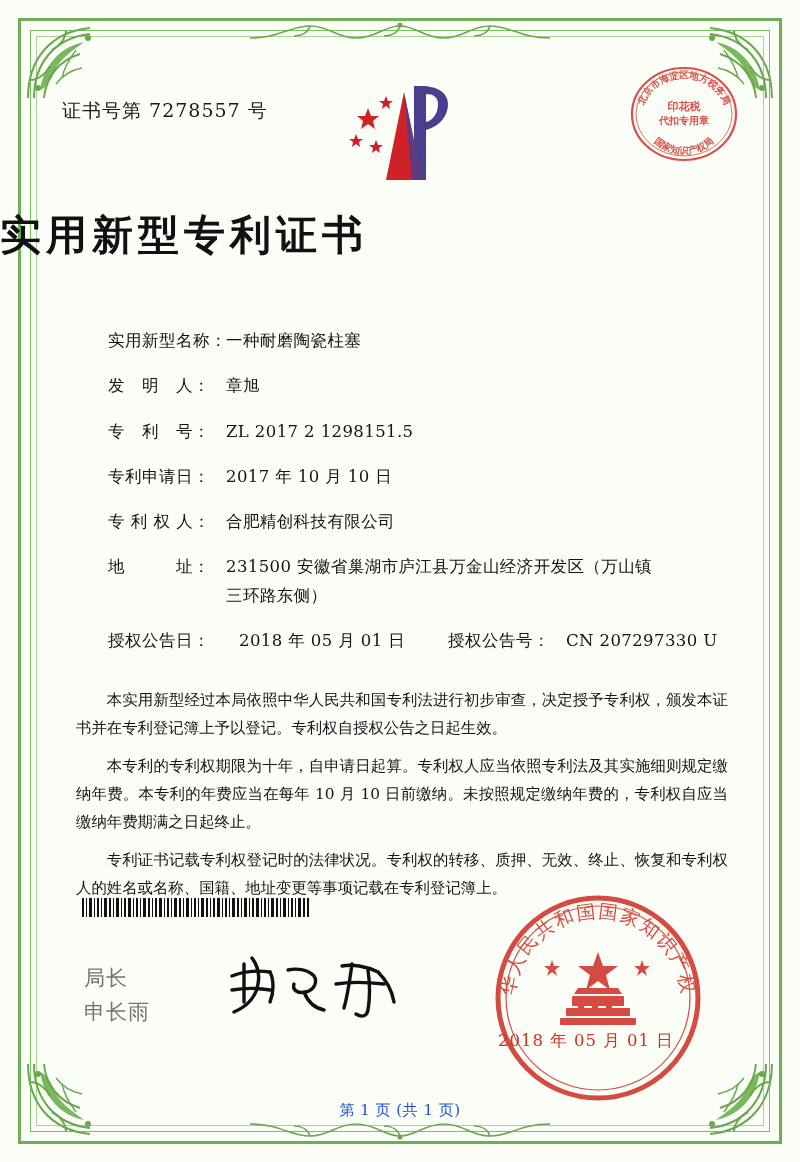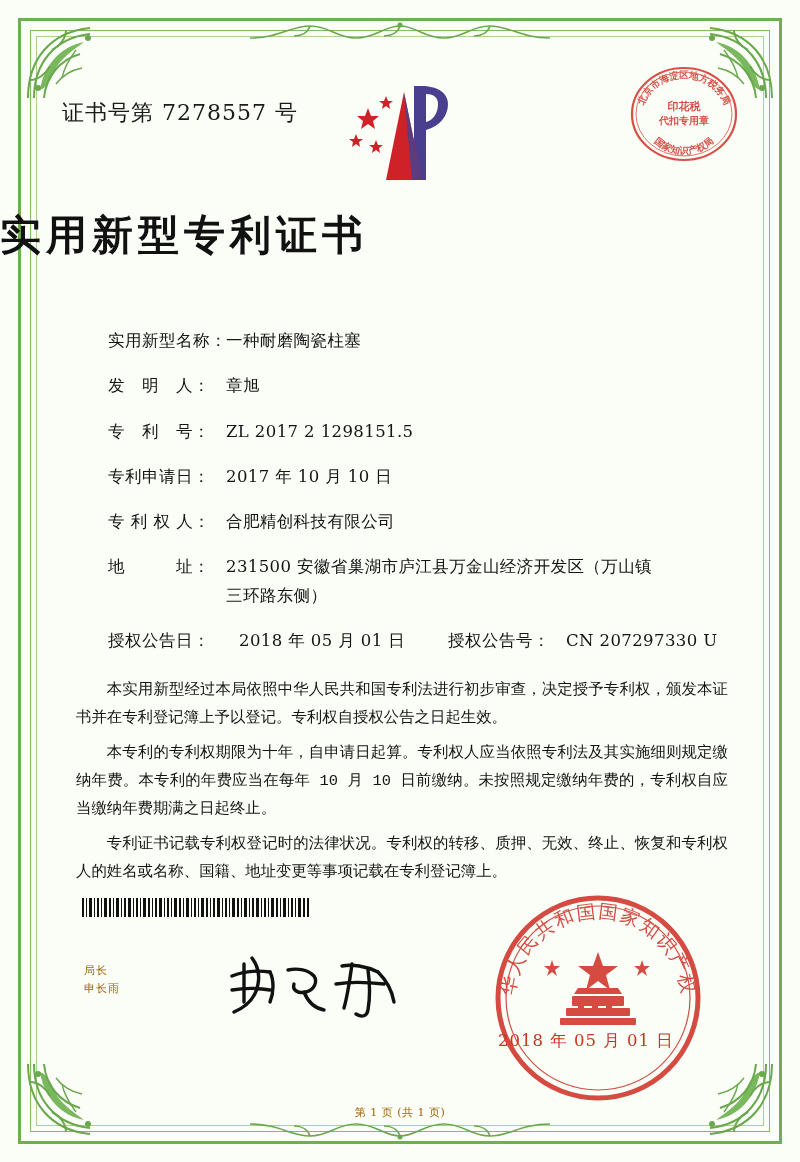--- a/index.html
+++ b/index.html
@@ -58,21 +58,21 @@
   }
   .edge-top  { left: 250px; top: 22px;  width: 300px; height: 30px; }
   .edge-bottom { left: 250px; bottom: 22px; width: 300px; height: 30px; transform: scaleY(-1); }
   .edge-deco svg { display: block; width: 100%; height: 100%; }
 
   
   .cert-number {
     position: absolute;
     left: 62px;
     top: 98px;
-    font-size: 22px;
+    font-size: 19px;
     letter-spacing: 1px;
     color: #1a1a1a;
   }
   .logo {
     position: absolute;
     left: 330px;
     top: 78px;
     width: 140px;
     height: 110px;
   }
@@ -146,43 +146,42 @@
     position: absolute;
     left: 76px;
     top: 676px;
     width: 652px;
     font-size: 15.4px;
     line-height: 1.82;
     color: #141414;
     text-align: justify;
   }
   .body-text p {
-    margin: 0 0 7px 0;
+    margin: 10px 0 7px 0;
     text-indent: 2em;
-    font-family: Liberation Mono, monospace;
   }
 
   
   .barcode {
     position: absolute;
     left: 82px;
     top: 898px;
     width: 228px;
     height: 19px;
   }
   .barcode svg { display:block; width:228px; height:19px; }
 
   
   .sig-label {
     position: absolute;
     left: 84px;
     top: 962px;
-    font-size: 11px;
+    font-size: 21px;
     line-height: 1.6;
-    color: #a16207;
+    color: #737373;
     letter-spacing: 1px;
   }
   .sig-script {
     position: absolute;
     left: 218px;
     top: 950px;
     width: 200px;
     height: 72px;
   }
   .sig-script svg { display:block; width:200px; height:72px; }
@@ -206,22 +205,22 @@
     letter-spacing: 1px;
     font-family: "DejaVu Serif", "Liberation Serif", serif;
   }
 
   
   .footer {
     position: absolute;
     left: 0; right: 0;
     bottom: 42px;
     text-align: center;
-    font-size: 11px;
-    color: #a16207;
+    font-size: 15px;
+    color: #1d4ed8;
     letter-spacing: 0.5px;
   }
 </style>
 </head>
 <body>
 
 <div class="page">
 
   <div class="border-outer"></div>
   <div class="border-inner"></div>

